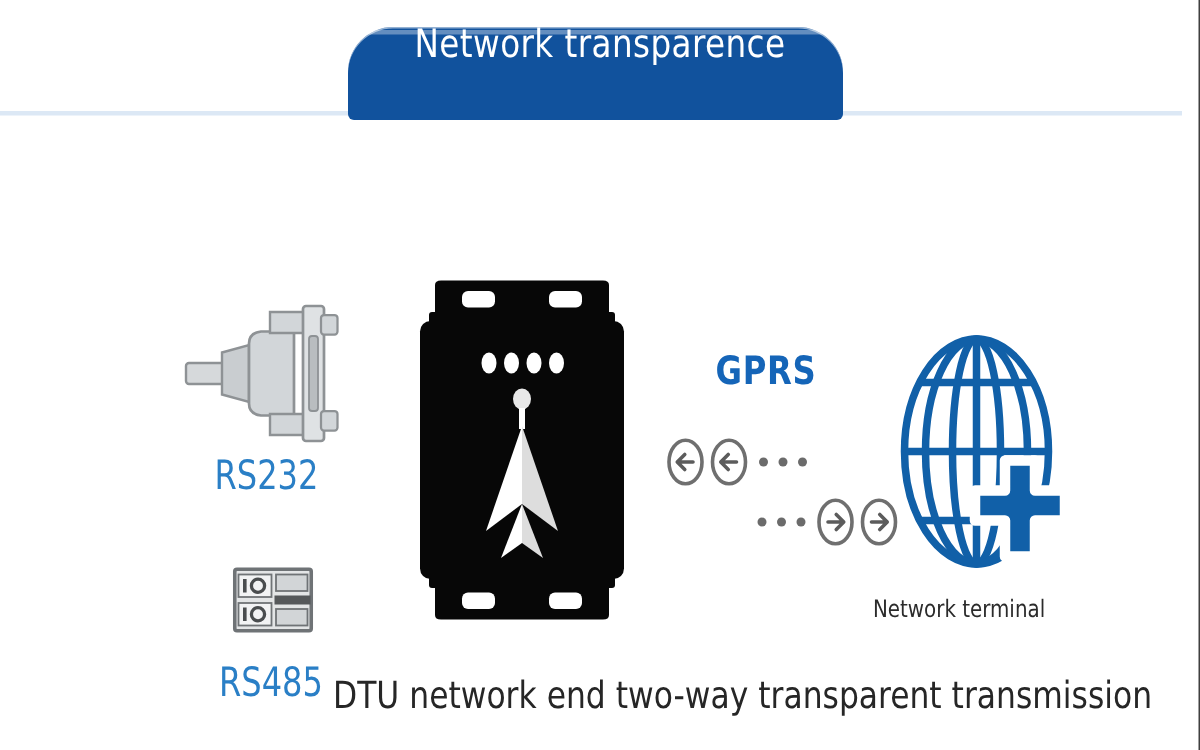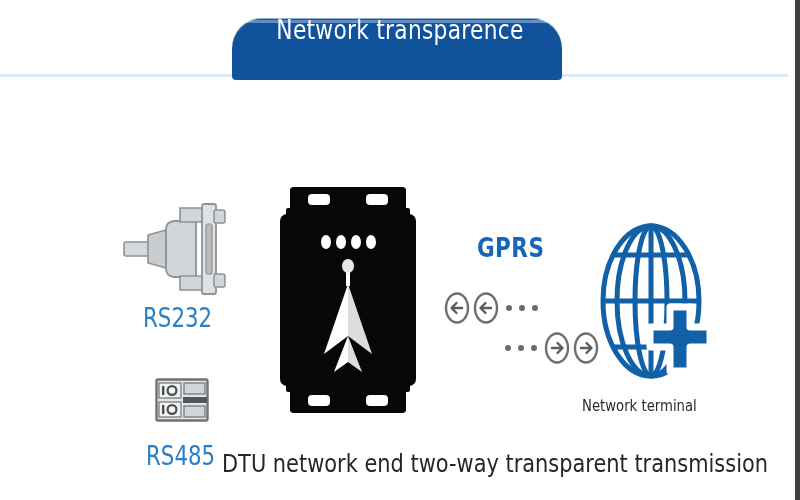--- a/index.html
+++ b/index.html
@@ -10,21 +10,21 @@
   }
   body {
     font-family: "Liberation Sans", sans-serif;
   }
   #stage {
     position: relative;
     width: 800px;
     height: 500px;
     background: #ffffff;
     overflow: hidden;
-    border-right: 5px solid #404040;
+    border-right: 1px solid #404040;
     box-sizing: border-box;
   }
 
   
   #header-area {
     position: absolute;
     left: 0; top: 0;
     width: 800px; height: 96px;
   }
   #banner-tab {

